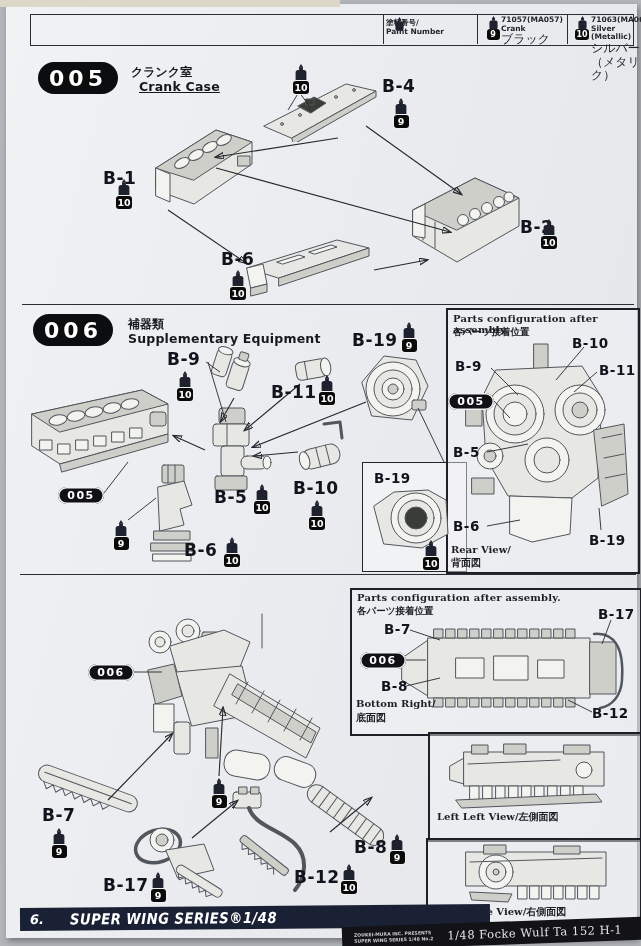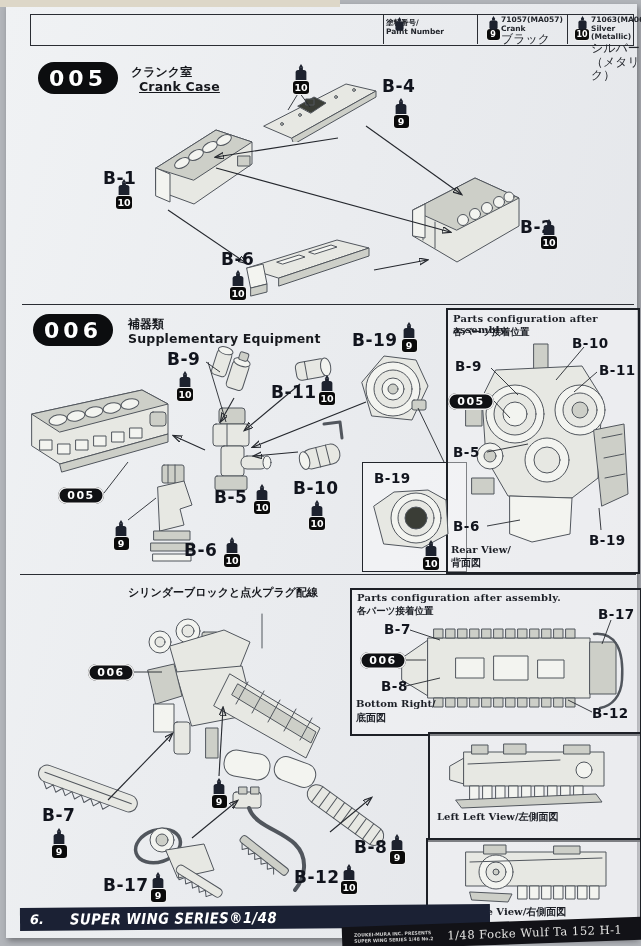--- a/index.html
+++ b/index.html
@@ -436,21 +436,20 @@
   <div class="plabel sm" style="left:599px;top:362px;">B-11</div>
   <div class="ref-badge" style="left:448px;top:393px;">005</div>
   <div class="plabel sm" style="left:453px;top:444px;">B-5</div>
   <div class="plabel sm" style="left:453px;top:518px;">B-6</div>
   <div class="plabel sm" style="left:589px;top:532px;">B-19</div>
   <div class="serif view-cap" style="left:451px;top:544px;">Rear View/</div>
   <div class="serif view-cap" style="left:451px;top:556px;">背面図</div>
 
   <div class="hline" style="left:20px;top:574px;width:616px;"></div>
 
-  <div class="t-jp" style="left:128px;top:585px;font-size:11px;">シリンダーブロックと点火プラグ配線</div>
 
   <div class="art" style="left:112px;top:610px;">
     <svg width="238" height="192" viewBox="0 0 238 192">
       <line x1="150" y1="4" x2="150" y2="38"></line>
       <circle cx="48" cy="32" r="11" class="wh"></circle>
         <circle cx="48" cy="32" r="5"></circle>
       <circle cx="76" cy="21" r="12" class="wh"></circle>
         <circle cx="76" cy="21" r="6"></circle>
       <rect x="90" y="22" width="16" height="12" rx="2" class="sh"></rect>
       <polygon points="58,36 112,20 138,32 126,62 66,64"></polygon>

